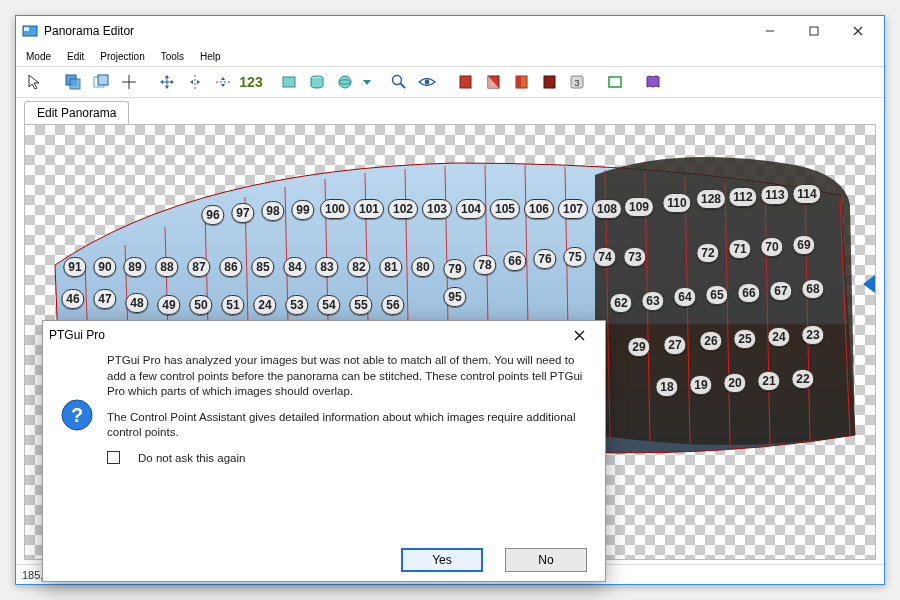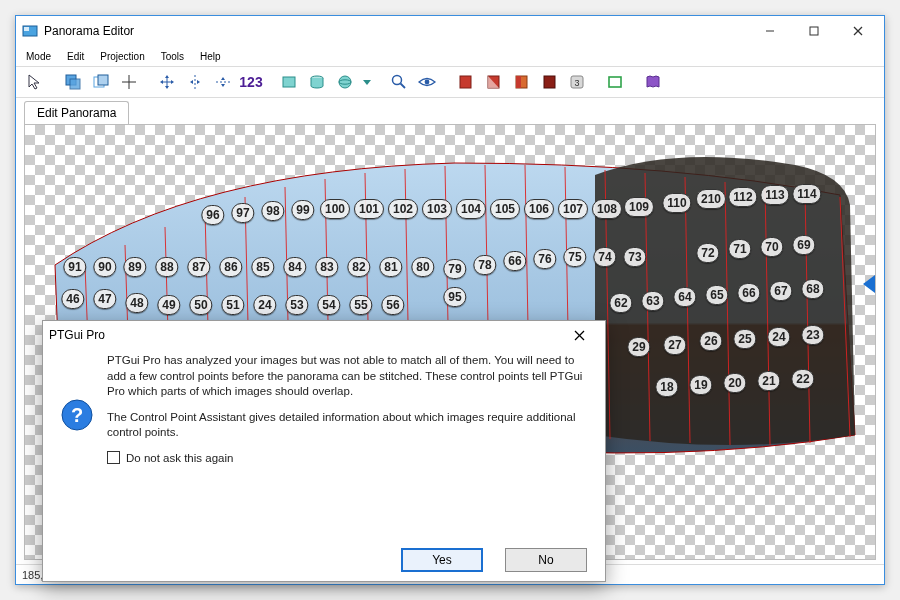--- a/index.html
+++ b/index.html
@@ -60,21 +60,21 @@
     border-bottom: 1px solid #dcdcdc;
   }
   .tbtn {
     width: 26px; height: 26px;
     display: inline-flex;
     align-items: center; justify-content: center;
     border: 1px solid transparent;
     border-radius: 2px;
   }
   .tsep { width: 8px; }
-  .tnum { font-size: 14px; color: #4c1d95; font-weight: 600; padding: 0 2px; }
+  .tnum { font-size: 14px; color: #4d7c0f; font-weight: 600; padding: 0 2px; }
   .tbtn svg { display: block; }
   .tabbar {
     height: 26px;
     display: flex;
     align-items: flex-end;
     padding: 0 8px;
   }
   .tab {
     padding: 4px 12px;
     border: 1px solid #bcbcbc;
@@ -174,21 +174,21 @@
     flex-shrink: 0;
   }
   .dialog .dtext {
     flex: 1;
     font-size: 11.5px;
     line-height: 1.35;
     color: #222;
   }
   .dialog .dtext p { margin-bottom: 10px; }
   .dialog .dcheck {
-    display: flex; align-items: flex-start; gap: 6px;
+    display: flex; align-items: flex-start; gap: 18px;
     margin-top: 6px;
   }
   .dialog .dcheck .box {
     width: 13px; height: 13px;
     border: 1px solid #333;
     background: #fff;
   }
   .dialog .dbuttons {
     height: 42px;
     display: flex;
@@ -430,21 +430,21 @@
       <div class="num-badge" style="left:334px;top:74px">101</div>
       <div class="num-badge" style="left:368px;top:74px">102</div>
       <div class="num-badge" style="left:402px;top:74px">103</div>
       <div class="num-badge" style="left:436px;top:74px">104</div>
       <div class="num-badge" style="left:470px;top:74px">105</div>
       <div class="num-badge" style="left:504px;top:74px">106</div>
       <div class="num-badge" style="left:538px;top:74px">107</div>
       <div class="num-badge" style="left:572px;top:74px">108</div>
       <div class="num-badge" style="left:604px;top:72px">109</div>
       <div class="num-badge" style="left:642px;top:68px">110</div>
-      <div class="num-badge" style="left:676px;top:64px">210</div>
+      <div class="num-badge" style="left:676px;top:64px">128</div>
       <div class="num-badge" style="left:708px;top:62px">112</div>
       <div class="num-badge" style="left:740px;top:60px">113</div>
       <div class="num-badge" style="left:772px;top:59px">114</div>
 
       <div class="num-badge" style="left:40px;top:132px">91</div>
       <div class="num-badge" style="left:70px;top:132px">90</div>
       <div class="num-badge" style="left:100px;top:132px">89</div>
       <div class="num-badge" style="left:132px;top:132px">88</div>
       <div class="num-badge" style="left:164px;top:132px">87</div>
       <div class="num-badge" style="left:196px;top:132px">86</div>

